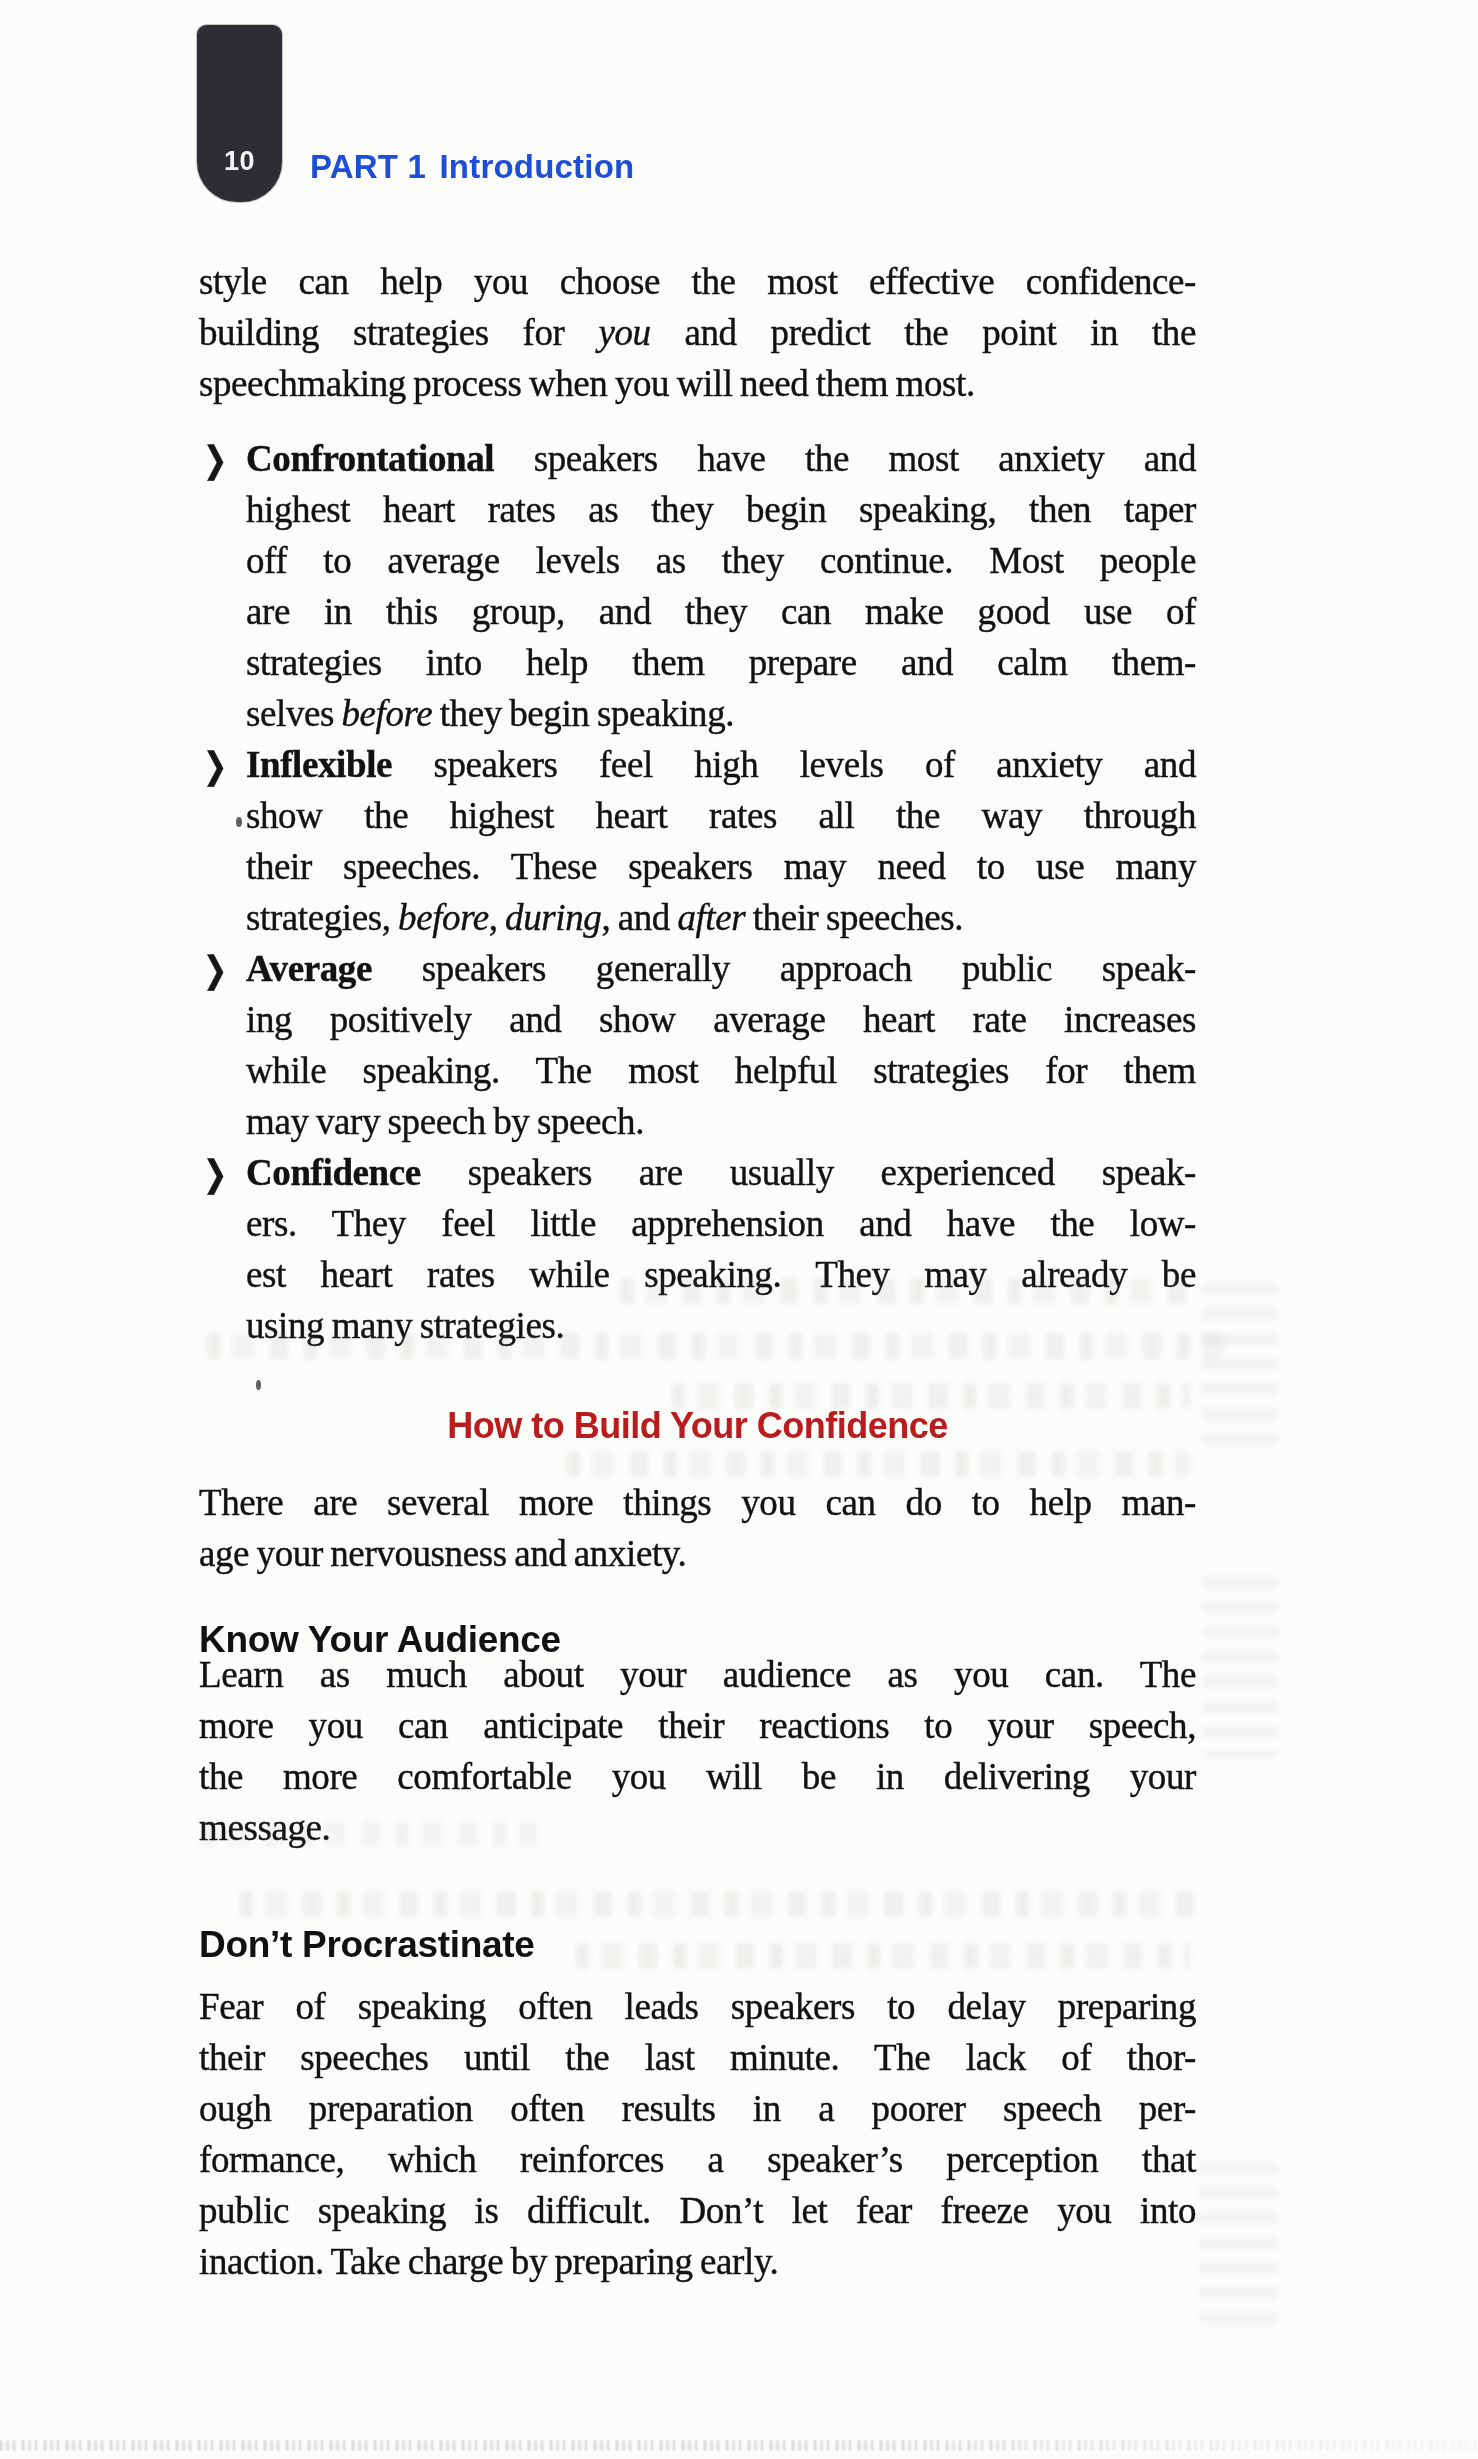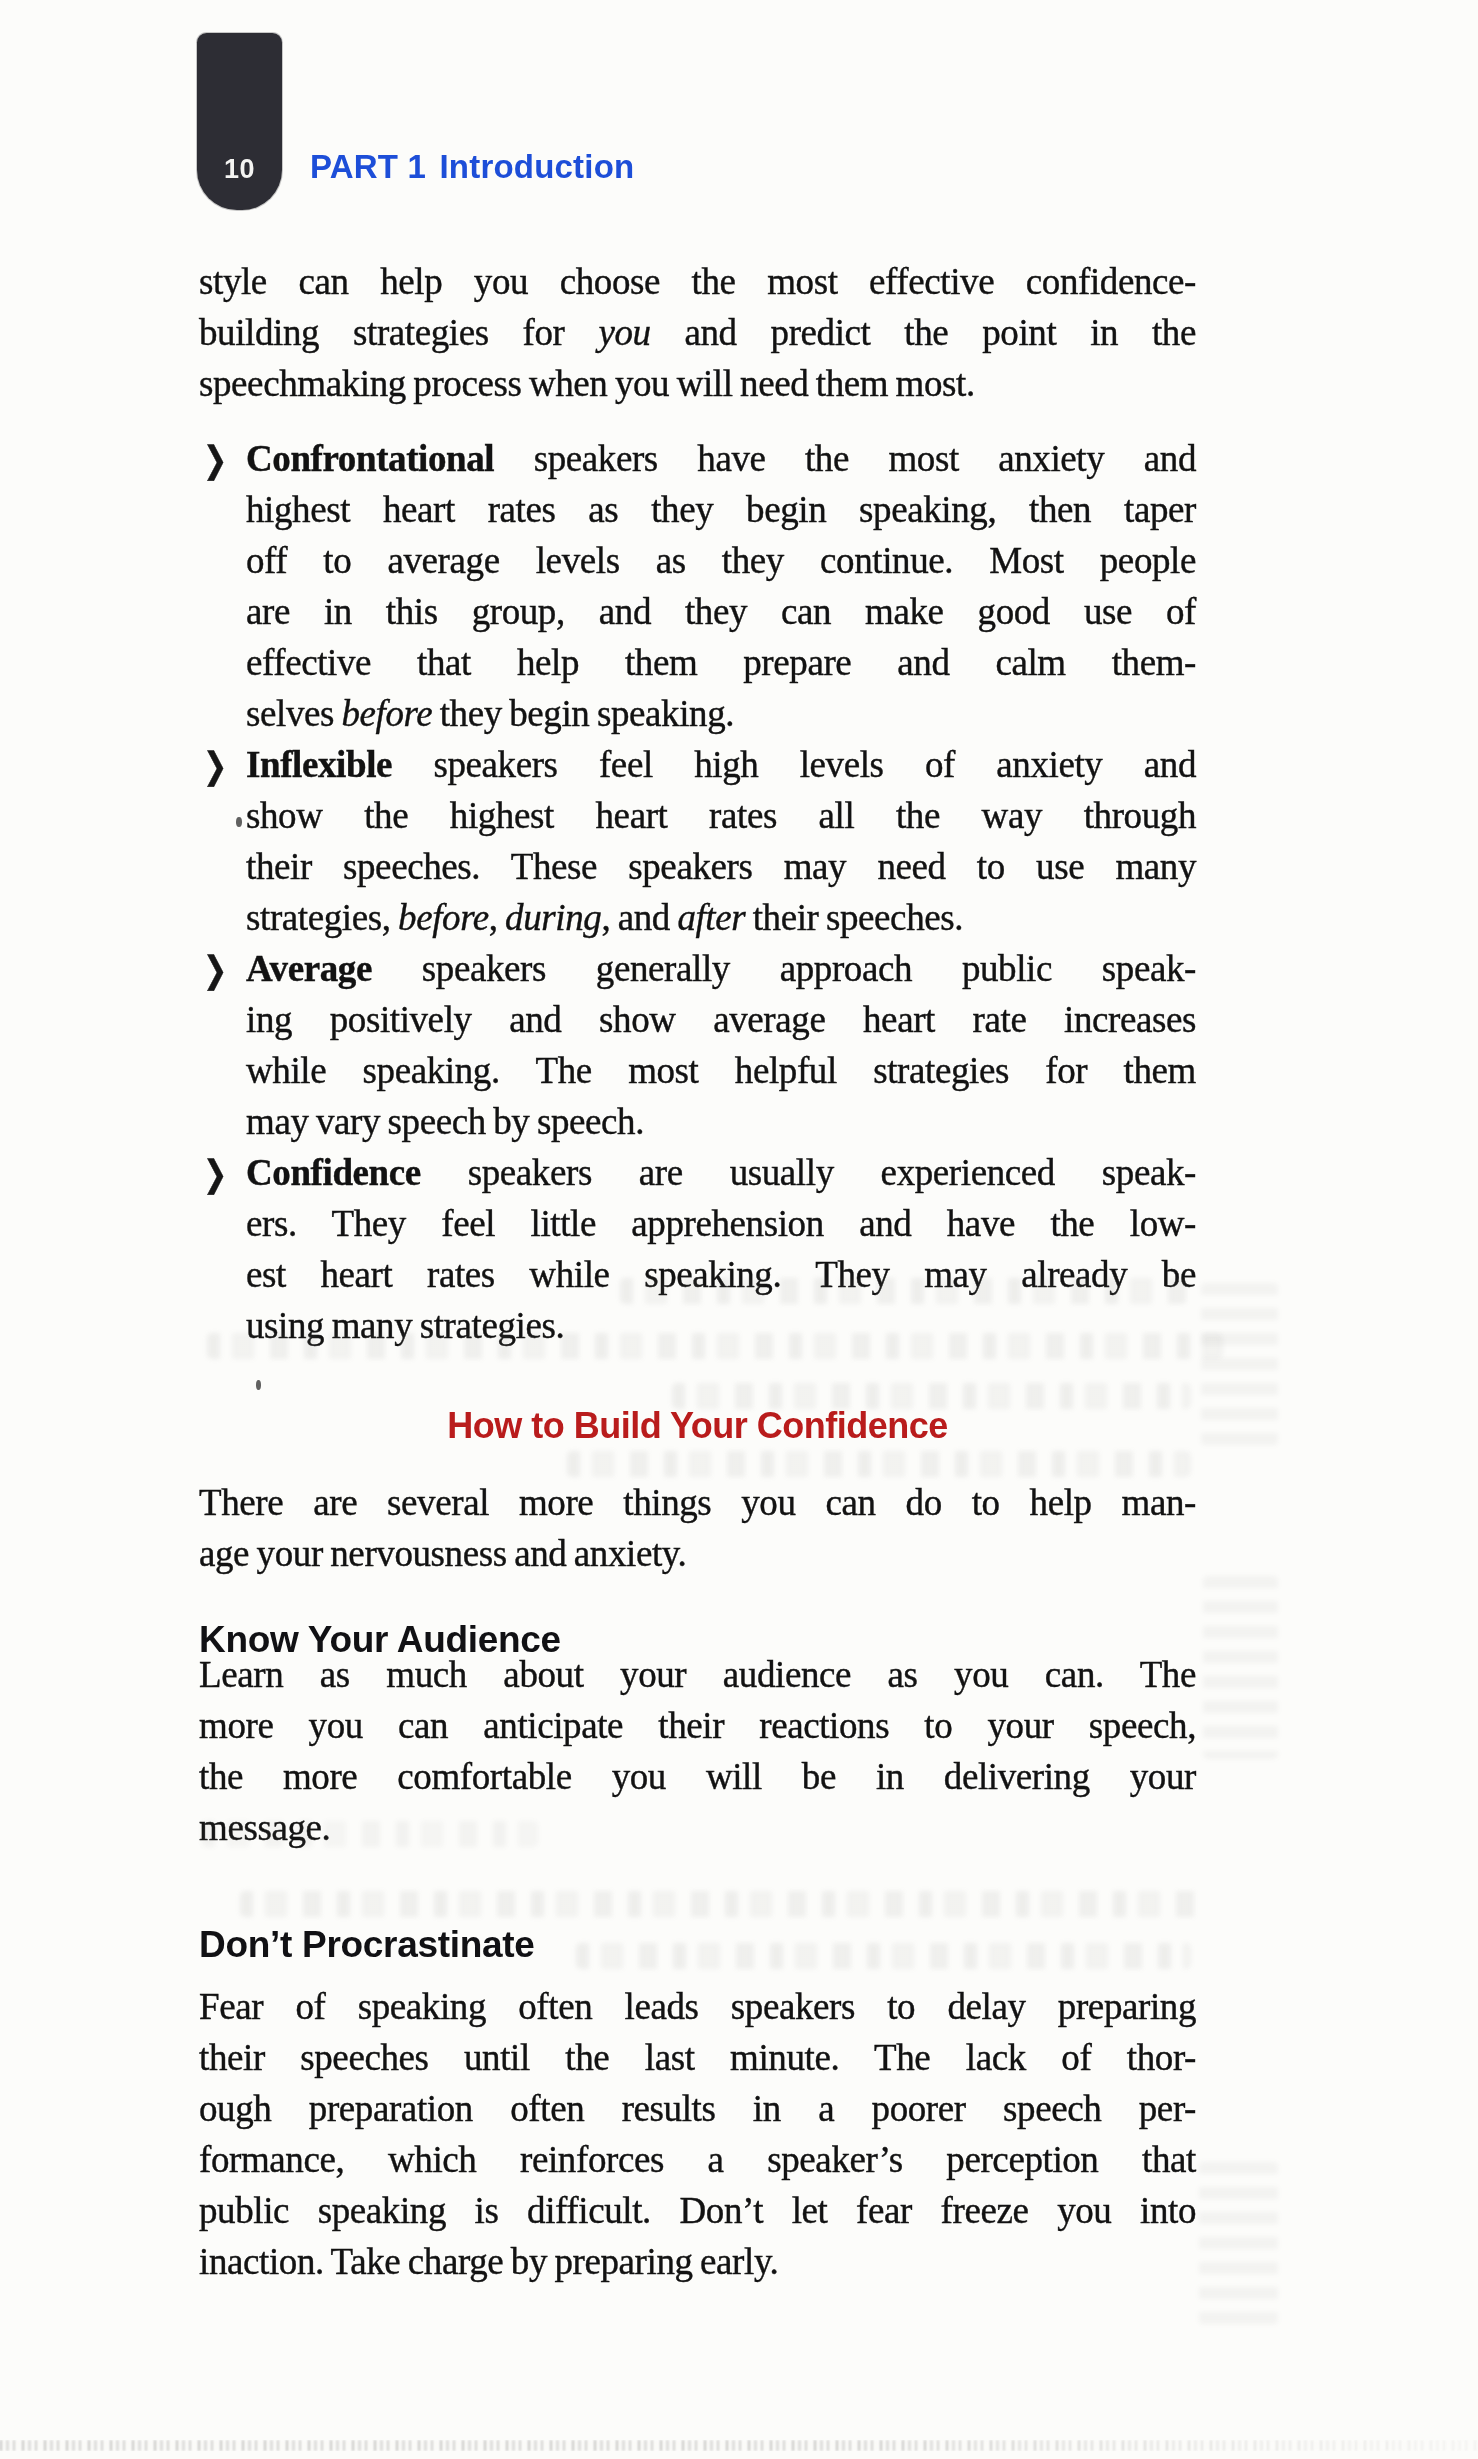--- a/index.html
+++ b/index.html
@@ -7,21 +7,21 @@
     position:relative;
     width:1479px;height:2459px;
     margin:0 auto;
     background:#fcfcfa;
     overflow:hidden;
     font-family:"Liberation Serif", serif;
     color:#121212;
   }
   
   .tab{
-    position:absolute;left:197px;top:33px;width:85px;height:177px;
+    position:absolute;left:197px;top:25px;width:85px;height:177px;
     background:#2d2d34;
     border-radius:9.6px 9.6px 40px 40px;
     display:flex;align-items:flex-end;justify-content:center;
     padding-bottom:27px;box-sizing:border-box;
     box-shadow:0 0 0 1px rgba(40,40,45,.25);
   }
   .tab .num{
     color:#f4f4f2;font-family:"Liberation Sans", sans-serif;
     font-weight:bold;font-size:27px;line-height:1;letter-spacing:0.5px;
   }
@@ -117,21 +117,21 @@
     </div>
 
   <div class="serif" id="bullet-list">
       <div class="bullet">
         <span class="marker">❯</span>
         <div class="bullet-text">
           <span class="ln j"><b>Confrontational</b> speakers have the most anxiety and</span>
           <span class="ln j">highest heart rates as they begin speaking, then taper</span>
           <span class="ln j">off to average levels as they continue. Most people</span>
           <span class="ln j">are in this group, and they can make good use of</span>
-          <span class="ln j">effective that help them prepare and calm them-</span>
+          <span class="ln j">strategies into help them prepare and calm them-</span>
           <span class="ln">selves <i>before</i> they begin speaking.</span>
         </div>
       </div>
       <div class="bullet">
         <span class="marker">❯</span>
         <div class="bullet-text">
           <span class="ln j"><b>Inflexible</b> speakers feel high levels of anxiety and</span>
           <span class="ln j">show the highest heart rates all the way through</span>
           <span class="ln j">their speeches. These speakers may need to use many</span>
           <span class="ln">strategies, <i>before</i>, <i>during</i>, and <i>after</i> their speeches.</span>

